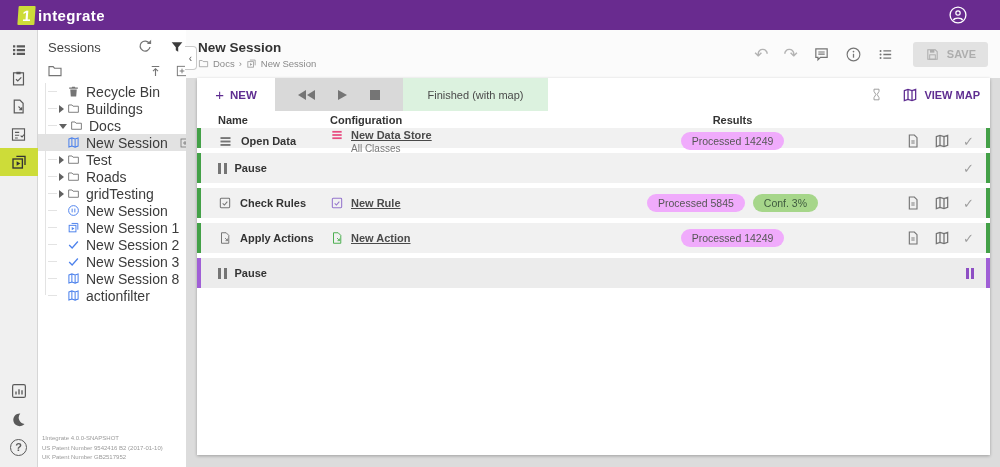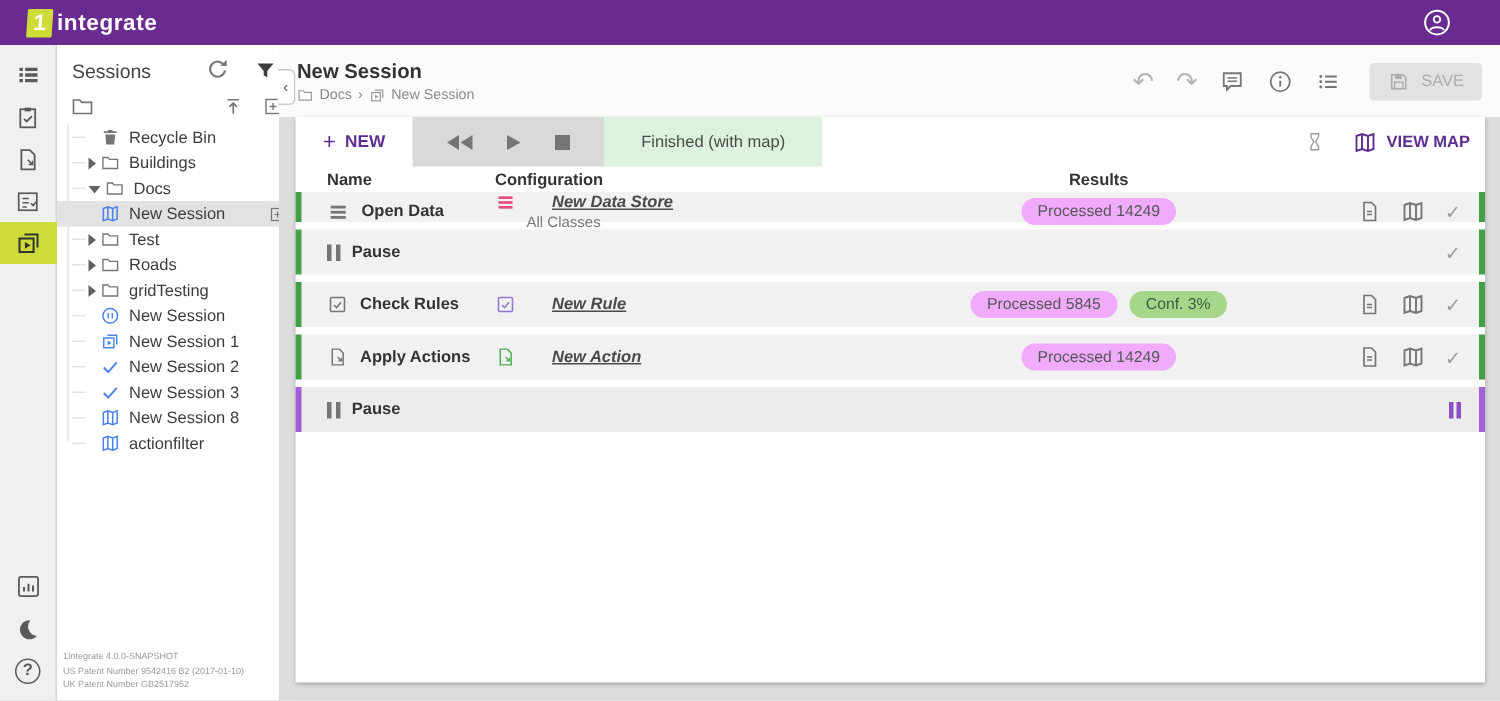--- a/index.html
+++ b/index.html
@@ -25,21 +25,21 @@
   
   .panel { position:absolute; top:30px; left:38px; bottom:0; width:160px; background:#fff; border-right:1px solid #c9c9c9; }
   .panel-head { display:flex; align-items:center; padding:9px 12px 2px 10px; }
   .panel-title { font-size:13px; color:#444; }
   .panel-head .ic { margin-left:auto; }
   .panel-head .ic + .ic { margin-left:16px; }
   .root-row { display:flex; align-items:center; padding:6px 8px 2px 9px; }
   .root-row .right { margin-left:auto; display:flex; gap:12px; align-items:center; }
   .tree { position:relative; margin-top:2px; }
   .tree-vline { position:absolute; left:7px; top:0; height:212px; border-left:1px solid #e3e3e3; }
-  .trow { position:relative; display:flex; align-items:center; height:17px; padding-left:10px; font-size:11px; color:#3c3c3c; }
+  .trow { position:relative; display:flex; align-items:center; height:17px; padding-left:10px; font-size:14px; color:#3c3c3c; }
   .trow::before { content:''; width:9px; height:1px; background:#e3e3e3; margin-right:2px; flex:none; }
   .trow.indent { padding-left:18px; }
   .trow.indent::before { width:9px; }
   .trow.selected { background:#e2e2e2; }
   .trow .lbl { margin-left:6px; white-space:nowrap; }
   .trow .tail { margin-left:auto; margin-right:6px; }
   .caret-r { width:0; height:0; border-left:5px solid #616161; border-top:4px solid transparent; border-bottom:4px solid transparent; margin-right:3px; flex:none; }
   .caret-d { width:0; height:0; border-top:5px solid #616161; border-left:4px solid transparent; border-right:4px solid transparent; margin-right:3px; margin-top:1px; flex:none; }
   .caret-ph { width:8px; flex:none; }
   .panel-foot { position:absolute; left:4px; bottom:4px; font-size:6px; color:#9a9a9a; line-height:1.6; }
@@ -48,21 +48,21 @@
   .collapse-tab { position:absolute; left:185px; top:46px; width:12px; height:24px; background:#fff; border:1px solid #c9c9c9; border-left:none; border-radius:0 4px 4px 0; display:flex; align-items:center; justify-content:center; font-size:10px; color:#555; z-index:5; }
 
   
   .main { position:absolute; top:30px; left:186px; right:0; bottom:0; background:#dcdcdc; }
   .main-head { position:absolute; top:0; left:0; right:0; height:48px; background:#fbfbfb; display:flex; align-items:center; padding:0 12px; }
   .mh-titles { display:flex; flex-direction:column; gap:3px; }
   .page-title { font-size:13.5px; font-weight:bold; color:#333; }
   .breadcrumb { display:flex; align-items:center; gap:4px; font-size:9.5px; color:#8a8a8a; }
   .mh-actions { margin-left:auto; display:flex; align-items:center; gap:15px; }
   .u-glyph { font-size:17px; color:#b3b3b3; line-height:1; }
-  .save-btn { display:flex; align-items:center; gap:7px; background:#e2e2e2; border-radius:3px; padding:5px 12px; color:#adadad; font-size:11px; font-weight:normal; margin-left:4px; }
+  .save-btn { display:flex; align-items:center; gap:7px; background:#e2e2e2; border-radius:3px; padding:5px 12px; color:#adadad; font-size:11px; font-weight:bold; margin-left:4px; }
 
   .card { position:absolute; top:48px; left:11px; width:793px; bottom:12px; background:#fff; box-shadow:0 1px 3px rgba(0,0,0,.28); }
   .toolbar { height:33px; display:flex; align-items:stretch; }
   .new-btn { width:78px; display:flex; align-items:center; justify-content:center; gap:6px; color:#5f2d91; font-weight:bold; font-size:11.5px; }
   .new-plus { font-size:15px; font-weight:normal; }
   .player { width:128px; background:#d9d9d9; display:flex; align-items:center; justify-content:space-evenly; }
   .tri-r { width:0; height:0; border-left:9px solid #757575; border-top:5.5px solid transparent; border-bottom:5.5px solid transparent; }
   .tri-l { width:0; height:0; border-right:8px solid #757575; border-top:5px solid transparent; border-bottom:5px solid transparent; }
   .rewind { display:flex; gap:1px; }
   .stop-sq { width:10px; height:10px; background:#757575; }
@@ -74,21 +74,21 @@
   .thead { height:17px; display:flex; align-items:center; font-size:11px; font-weight:bold; color:#333; padding-left:4px; }
   .th-name { width:129px; padding-left:17px; }
   .th-cfg { width:250px; }
   .th-res { width:305px; text-align:center; }
 
   .row { display:grid; grid-template-columns:129px 250px 305px 101px; align-items:center; background:#f1f1f1; border-left:4px solid #43a047; border-right:4px solid #43a047; height:30px; margin-bottom:5px; }
   .row.tall { height:20px; }
   .row.current { border-color:#a05fd6; background:#ececec; }
   .cell-name { display:flex; align-items:center; gap:8px; padding-left:17px; font-size:11px; font-weight:bold; color:#333; }
   .cell-cfg { font-size:11px; }
-  .cfgline { display:flex; align-items:center; gap:24px;font-style:italic; }
+  .cfgline { display:flex; align-items:center; gap:7px; }
   .cfgline a { color:#4a4a4a; text-decoration:underline; font-weight:bold; }
   .cfgsub { font-size:10px; color:#777; margin-left:21px; margin-top:1px; }
   .cell-res { display:flex; align-items:center; justify-content:center; gap:8px; }
   .pill { background:#f0abfc; color:#565656; border-radius:9px; padding:3px 11px; font-size:10.5px; white-space:nowrap; }
   .pill.green { background:#a6d68a; color:#3f5a3f; }
   .cell-act { display:flex; align-items:center; justify-content:flex-end; gap:13px; padding-right:12px; color:#757575; }
   .checkmark { color:#9e9e9e; font-size:13px; }
   .pbars { display:inline-flex; gap:2.5px; }
   .pbars i { width:3px; height:11px; background:#757575; display:block; }
   .pbars.purple i { background:#8e4fc4; }

